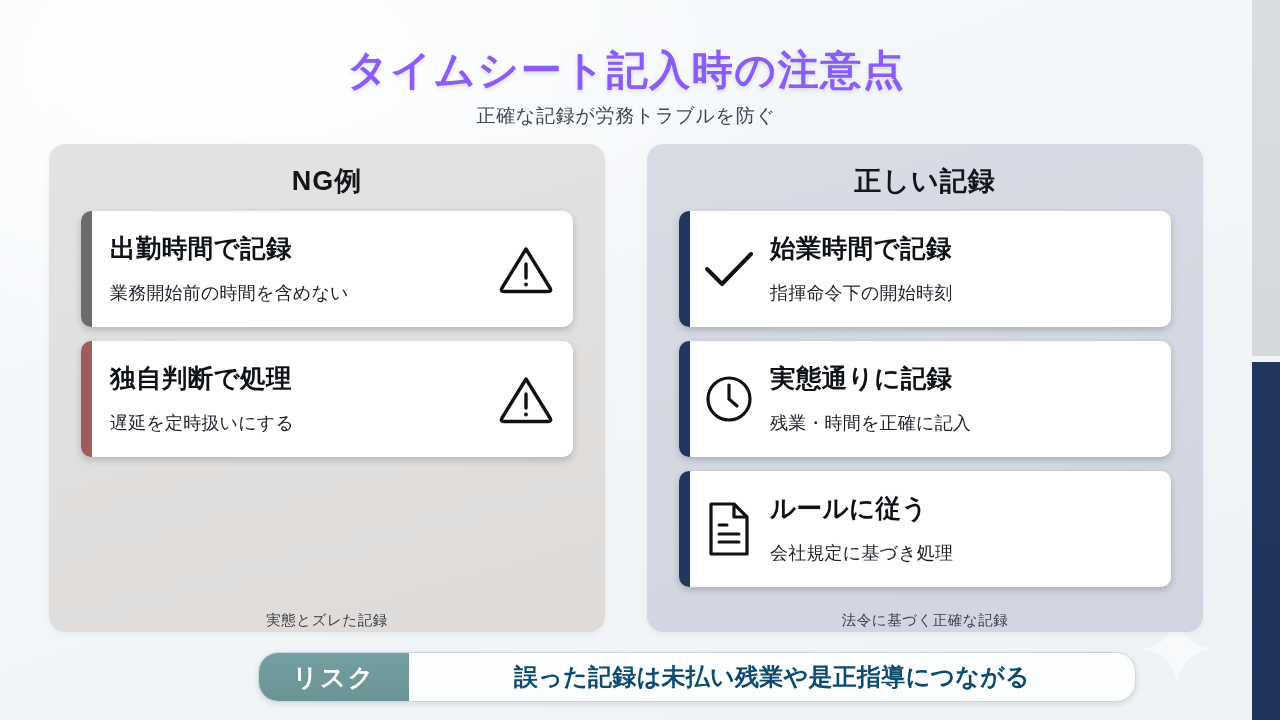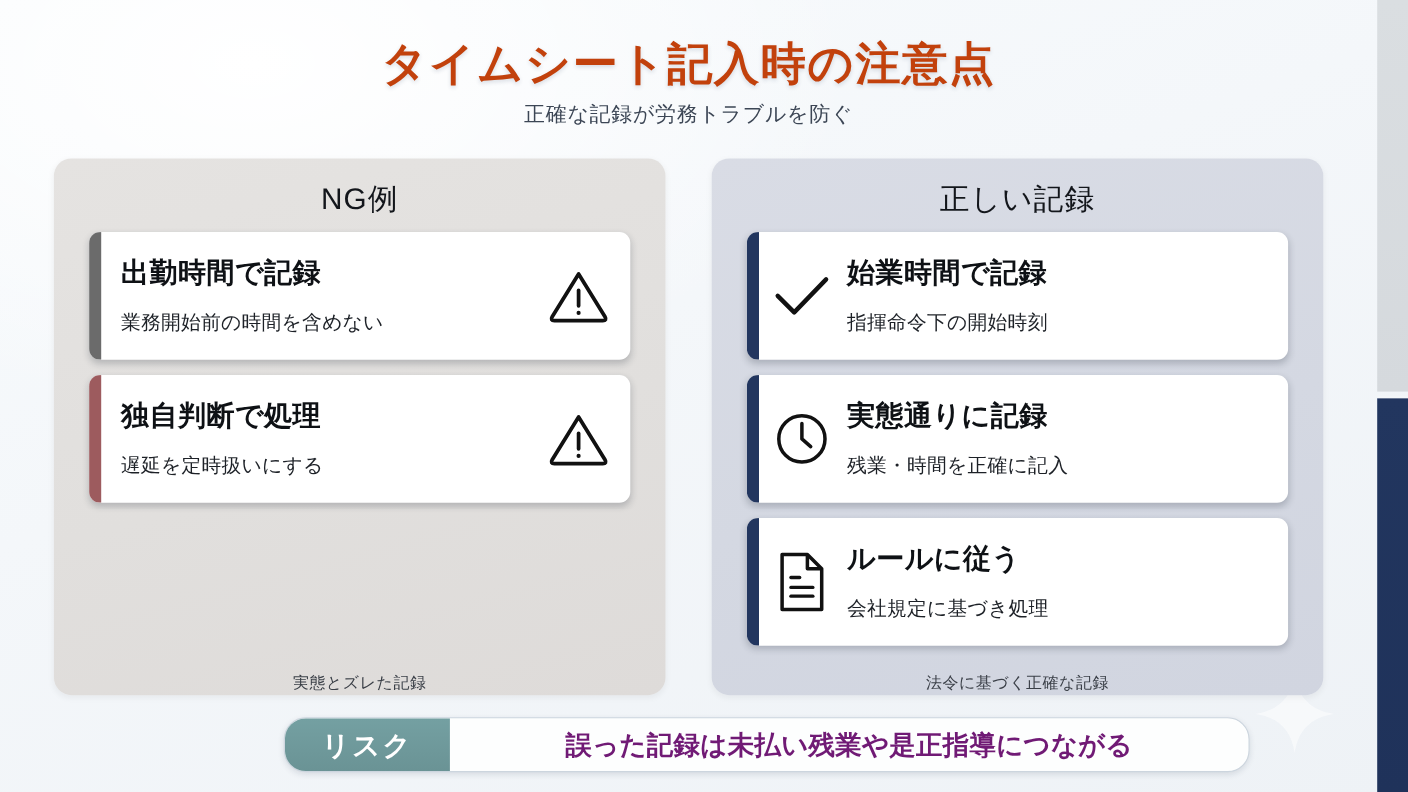--- a/index.html
+++ b/index.html
@@ -26,23 +26,24 @@
     border-top:2px solid #f3f6f9;
   }
   #sparkle {
     position:absolute; right:66px; bottom:34px; width:74px; height:74px;
     opacity:.55; pointer-events:none;
   }
 
   
   #header { position:absolute; top:36px; left:0; width:1252px; text-align:center; }
   #title {
-    font-size:41px; font-weight:bold; color:#c2410c;
+    font-size:41px; font-weight:bold; color:#8b5cf6;
     letter-spacing:1.5px; line-height:1.12;
     text-shadow:0 2px 4px rgba(30,50,90,.16);
+    margin-top:12px;
   }
   #subtitle {
     margin-top:9px; font-size:19px; color:#3c4655;
     letter-spacing:.7px; font-weight:400;
   }
 
   
   #panels {
     position:absolute; top:144px; left:0; width:1252px;
     display:flex; justify-content:center; gap:42px;
@@ -52,21 +53,21 @@
     background:linear-gradient(165deg,#e5e3e1 0%,#e1dfdd 55%,#dedbd9 100%);
     box-shadow:0 2px 6px rgba(0,0,0,.05);
     height:488px;
   }
   .panel-ok {
     background:linear-gradient(165deg,#d9dce5 0%,#d4d8e2 55%,#d1d5e0 100%);
     box-shadow:0 2px 6px rgba(0,0,0,.05);
     height:488px;
   }
   .panel-head {
-    text-align:center; font-size:27px; font-weight:normal; color:#13161b;
+    text-align:center; font-size:27px; font-weight:bold; color:#13161b;
     padding:5px 0 12px; letter-spacing:1px;
   }
   .panel-foot {
     position:absolute; left:0; right:0; bottom:2px; text-align:center;
     font-size:14.5px; color:#3a3f47; letter-spacing:.5px; font-weight:500;
   }
 
   
   .card-list { display:flex; flex-direction:column; gap:14px; padding:0 16px;justify-content:space-between; }
   .card {
@@ -101,21 +102,21 @@
     display:flex; align-items:stretch; overflow:hidden;
     box-shadow:0 2px 6px rgba(20,35,60,.12);
   }
   #risk-badge {
     flex:0 0 150px; background:linear-gradient(180deg,#74a0a2 0%,#6a9395 100%);
     display:flex; align-items:center; justify-content:center;
     color:#ffffff; font-size:25px; font-weight:bold; letter-spacing:2px;
   }
   #risk-text {
     flex:1; display:flex; align-items:center; justify-content:center;
-    font-size:24px; font-weight:bold; color:#701a75; letter-spacing:.3px;
+    font-size:24px; font-weight:bold; color:#0c4a6e; letter-spacing:.3px;
   }
 </style>
 </head>
 <body>
 
 <div id="edge-strip">
   <div class="edge-top"></div>
   <div class="edge-bottom"></div>
 </div>
 <svg id="sparkle" viewBox="0 0 100 100">

